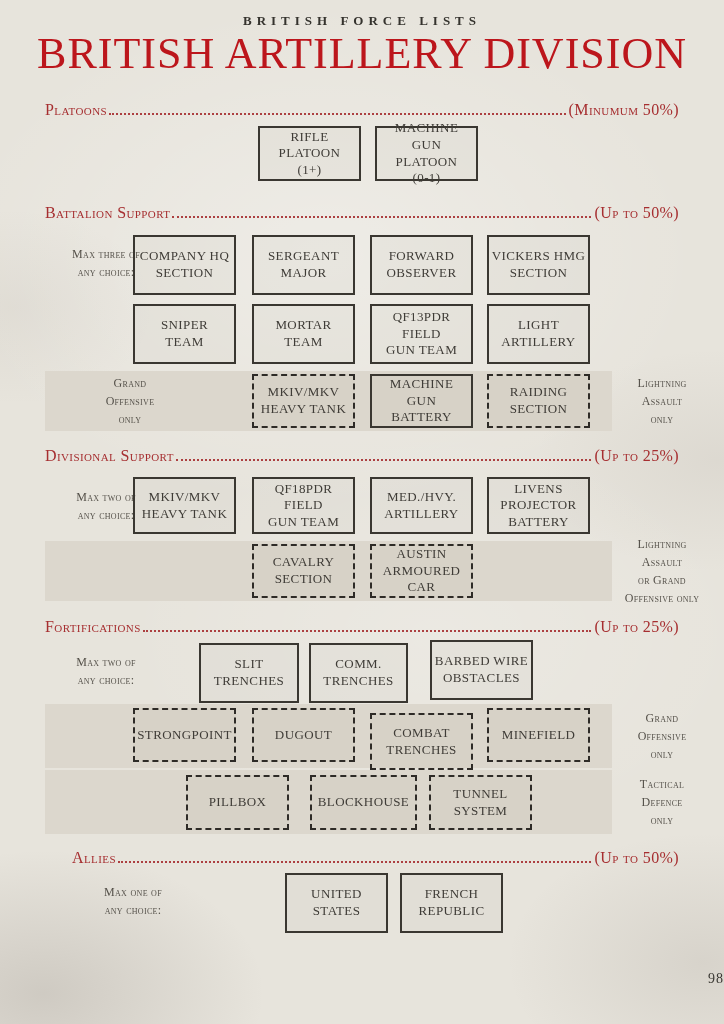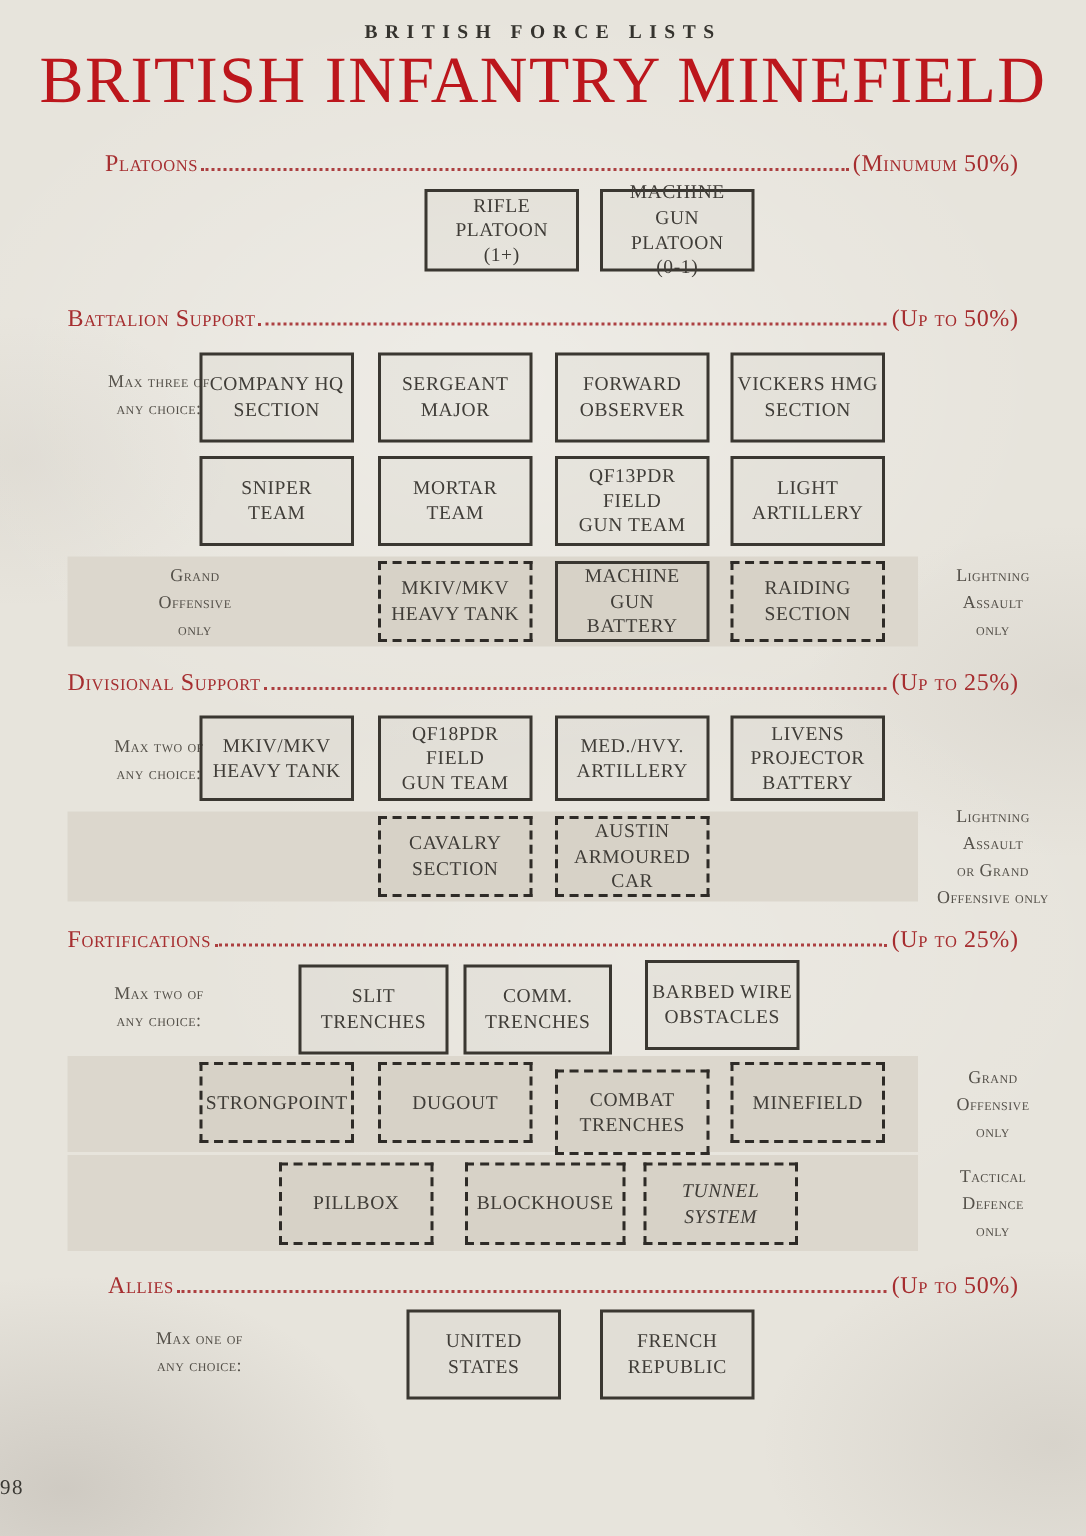--- a/index.html
+++ b/index.html
@@ -82,58 +82,58 @@
     white-space:pre-line;
   }
   .max-note{left:50px;width:112px;text-align:center;}
   .side-note{text-align:center;}
   .note-left{left:72px;width:116px;}
   .note-right{left:616px;width:92px;}
   
   .pcol1{left:258px;width:103px;} .pcol2{left:375px;width:103px;}
   .c1{left:133px;} .c2{left:252px;} .c3{left:370px;} .c4{left:487px;}
   .f1{left:186px;width:100px;margin-left:13px;} .f2{left:309px;width:99px;} .f3{left:430px;width:103px;top:-3px;}
-  .g1{left:186px;} .g2{left:310px;width:107px;} .g3{left:429px;font-style:italic;}
-  .a1{left:244px;text-align:center;} .a2{left:373px;}
+  .g1{left:186px;} .g2{left:310px;width:107px;} .g3{left:429px;}
+  .a1{left:258px;text-align:center;} .a2{left:373px;}
   
   .r-platoons{height:55px;margin-top:6px;}
   .r-platoons .box{height:55px;}
-  .sec-platoons{margin-top:24px;padding-left:25px;}
+  .sec-platoons{margin-top:24px;}
   .sec-battalion{margin-top:22px;}
   .r-bs1{height:56px;margin-top:12px;}
   .r-bs2{height:56px;margin-top:13px;}
   .r-band{height:60px;margin-top:11px;}
   .r-band .box{top:3px;height:54px;}
   .sec-divisional{margin-top:15px;}
   .r-ds1{height:57px;margin-top:11px;}
   .r-ds1 .box{height:57px;}
   .r-dband{height:60px;margin-top:7px;}
   .r-dband .box{top:3px;height:54px;}
   .sec-fort{margin-top:16px;}
   .r-f1{height:56px;margin-top:6px;}
   .r-fband1{height:64px;margin-top:5px;}
   .r-fband1 .box{top:4px;height:54px;}
   .r-fband1 .box.lower{top:9px;height:57px;}
   .r-fband2{height:64px;margin-top:2px;}
   .r-fband2 .box{top:5px;height:55px;}
   .sec-allies{margin-top:14px;margin-left:27px;}
   .r-allies{height:56px;margin-top:5px;text-decoration:underline;}
   .page-number{
-    margin-top:56px;
-    text-align:left;
+    margin-top:42px;
+    text-align:right;
     font-size:14px;color:#3a3833;letter-spacing:1px;
   }
 </style>
 </head>
 <body>
 
 <div class="page">
 
   <div class="eyebrow">BRITISH FORCE LISTS</div>
-  <h1 class="title">BRITISH INFANTRY MINEFIELD</h1>
+  <h1 class="title">BRITISH ARTILLERY DIVISION</h1>
 
   <div class="sec sec-platoons">
     <div class="sec-header">
       <span class="sec-title">Platoons</span>
       <span class="leader"></span>
       <span class="sec-limit">(Minumum 50%)</span>
     </div>
     <div class="row r-platoons">
       <div class="box solid pcol1">
         <span class="box-label">RIFLE

